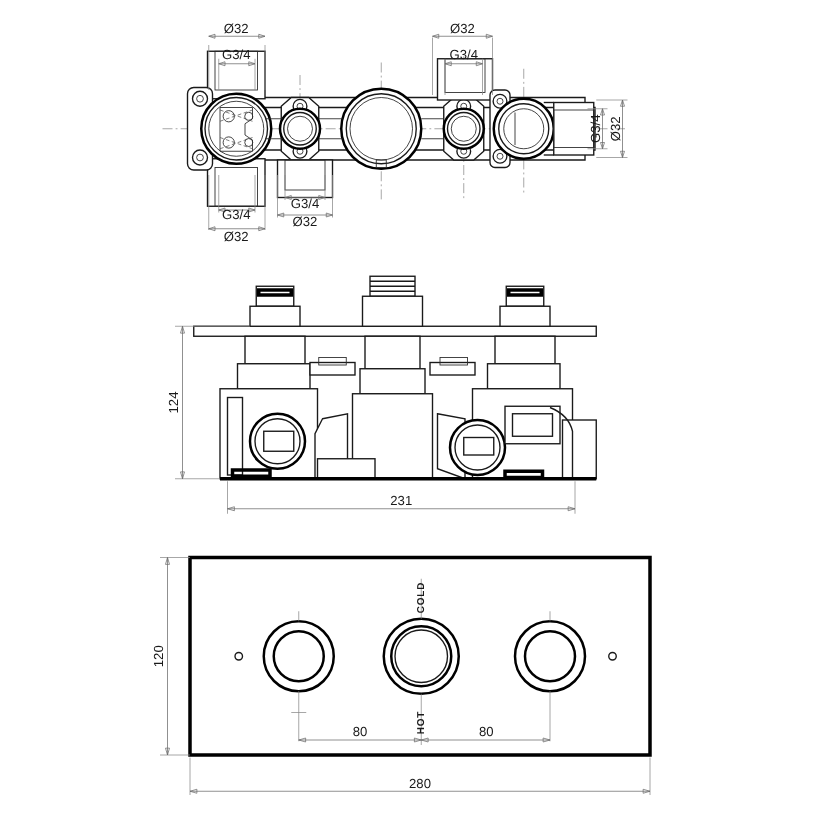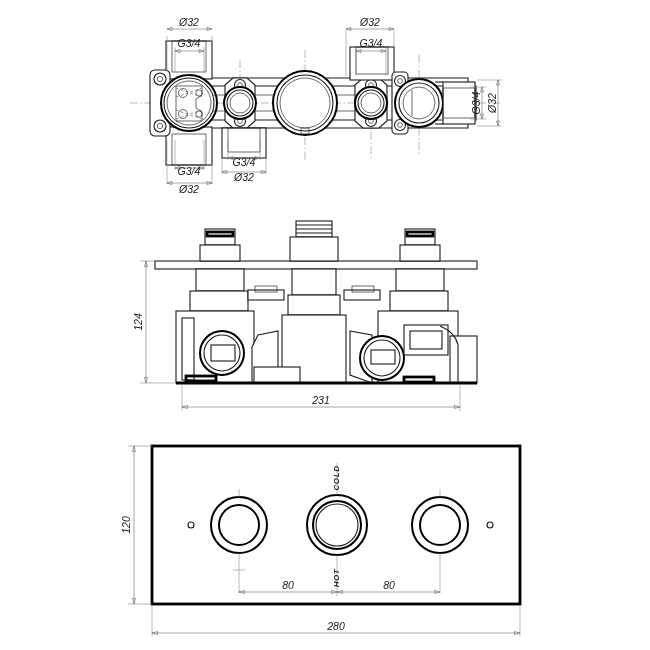--- a/index.html
+++ b/index.html
@@ -11,21 +11,20 @@
     width: 650px;
     height: 650px;
     font-family: "Liberation Sans", sans-serif;
     overflow: hidden;
   }
   #sheet {
     position: relative;
     width: 650px;
     height: 650px;
     background: #ffffff;
-    font-style: italic;
   }
   svg#drawing {
     display: block;
     width: 650px;
     height: 650px;
   }
   .dimtext {
     font-family: "Liberation Sans", sans-serif;
     font-size: 10.5px;
     fill: #1a1a1a;

